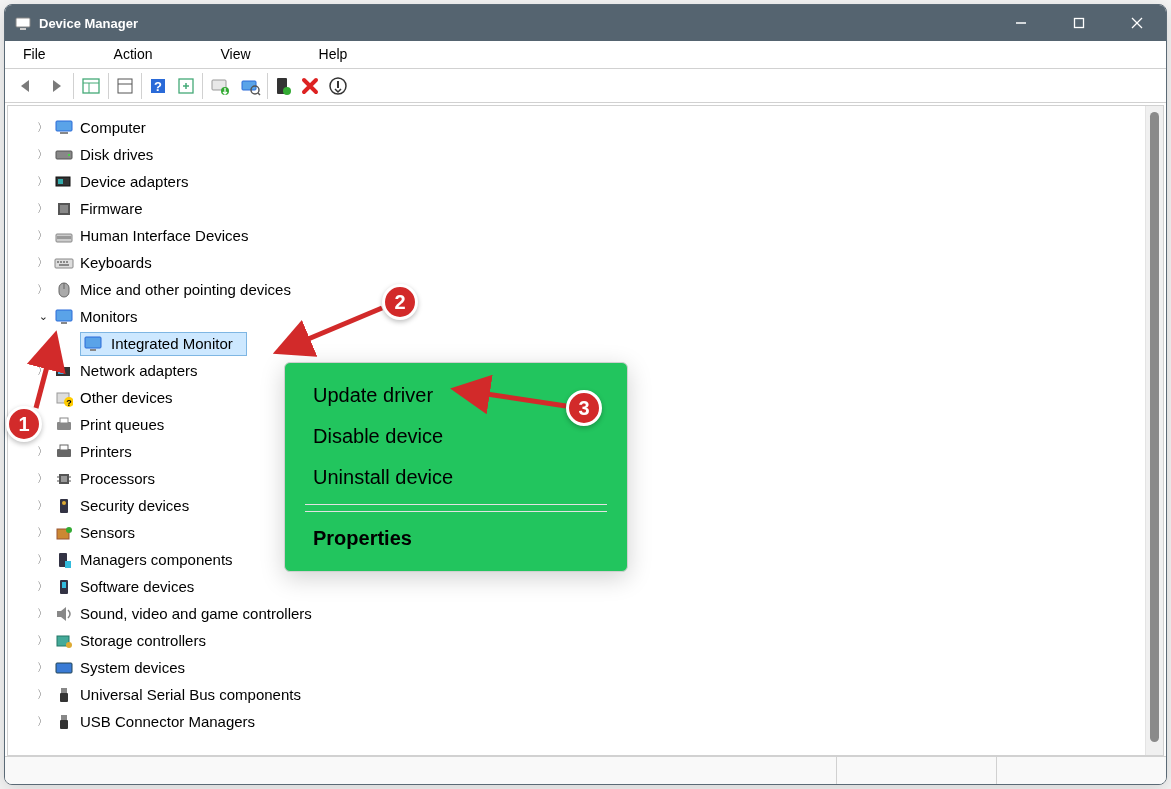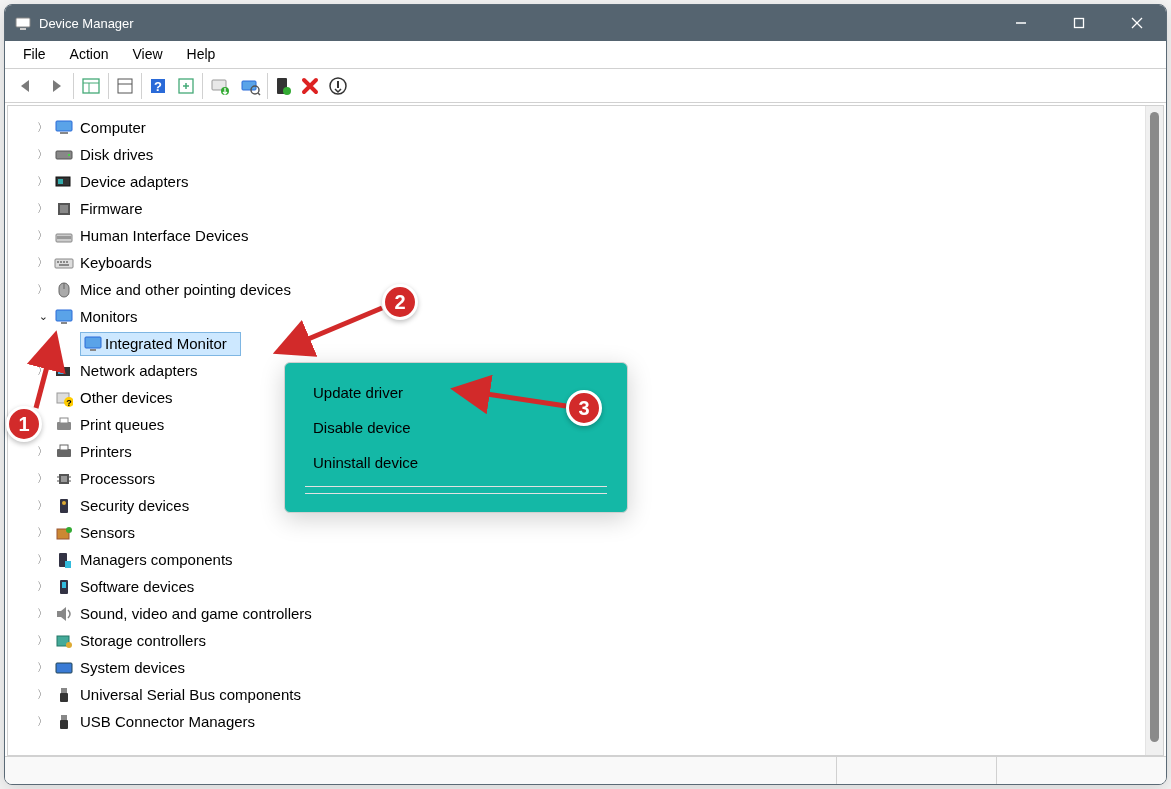--- a/index.html
+++ b/index.html
@@ -42,37 +42,38 @@
     color:#fff;
     display:flex;
     align-items:center;
     padding-left:10px;
     font-size:13px;
   }
   .titlebar .title-icon{
     width:16px;height:16px;margin-right:8px;
     display:flex;align-items:center;justify-content:center;
   }
-  .titlebar .title{font-weight:400}
+  .titlebar .title{font-weight:700}
   .titlebar .window-buttons{
     margin-left:auto;display:flex;height:100%;
   }
   .wbtn{
     width:58px;display:flex;align-items:center;justify-content:center;
     color:#fff;
   }
   
   .menubar{
     height:28px;
     border-bottom:1px solid var(--menu-border);
     display:flex;
     align-items:stretch;
     font-size:14px;
     padding-left:6px;
     background:#fff;
+    gap:44px;
   }
   .menubar .mi{
     padding:5px 12px 4px;
     cursor:default;
   }
   
   .toolbar{
     height:34px;
     border-bottom:1px solid var(--menu-border);
     display:flex;
@@ -120,21 +121,21 @@
   .row.child .chev{width:60px}
   .row .ico{
     width:20px;height:20px;
     display:flex;align-items:center;justify-content:center;
   }
   .row .lbl{padding-right:8px}
   .row.selected .ico-lbl{
     background:var(--selection);
     border:1px solid var(--selection-border);
     padding:1px 5px 1px 2px;
-    display:flex;align-items:center;gap:2px;
+    display:flex;align-items:center;gap:8px;
   }
   .ico-lbl{display:flex;align-items:center;gap:6px}
   
   .vscroll{
     width:18px;
     background:#f0f0f0;
     border-left:1px solid #e4e4e4;
     position:relative;
   }
   .thumb{
@@ -150,26 +151,26 @@
   }
   .status div{border-left:1px solid var(--menu-border);height:100%}
   .status .s1{flex:1;border-left:none}
   .status .s2{width:160px}
   .status .s3{width:170px}
   
   .context{
     position:absolute;
     left:284px; top:362px;
     width:344px;
-    background:#14b8a6;
+    background:#22c55e;
     border:1px solid #d0d0d0;
     border-radius:6px;
     box-shadow:0 6px 24px rgba(0,0,0,.18);
     padding:12px 0;
-    font-size:15px;
+    font-size:20px;
   }
   .context .ci{
     padding:9px 28px;
     cursor:default;
   }
   .context hr{
     border:none;border-top:1px solid #e2e2e2;margin:6px 20px;
   }
   .context .bold{font-weight:700}
   
@@ -589,20 +590,21 @@
   </div>
 
 </div>
 
 <div class="context">
   <div class="ci">Update driver</div>
   <div class="ci">Disable device</div>
   <div class="ci">Uninstall device</div>
   <hr>
   <hr>
+  <div class="ci bold">Properties</div>
 </div>
 
 <div class="badge" style="left:6px; top:406px">1</div>
 <div class="badge" style="left:382px; top:284px">2</div>
 <div class="badge" style="left:566px; top:390px">3</div>
 
 <svg class="anno-svg" width="1171" height="789">
   <defs>
     <marker id="ah" markerWidth="8" markerHeight="8" refX="6" refY="4" orient="auto">
       <path d="M0 0 L8 4 L0 8 Z" fill="#d22a2a"></path>

